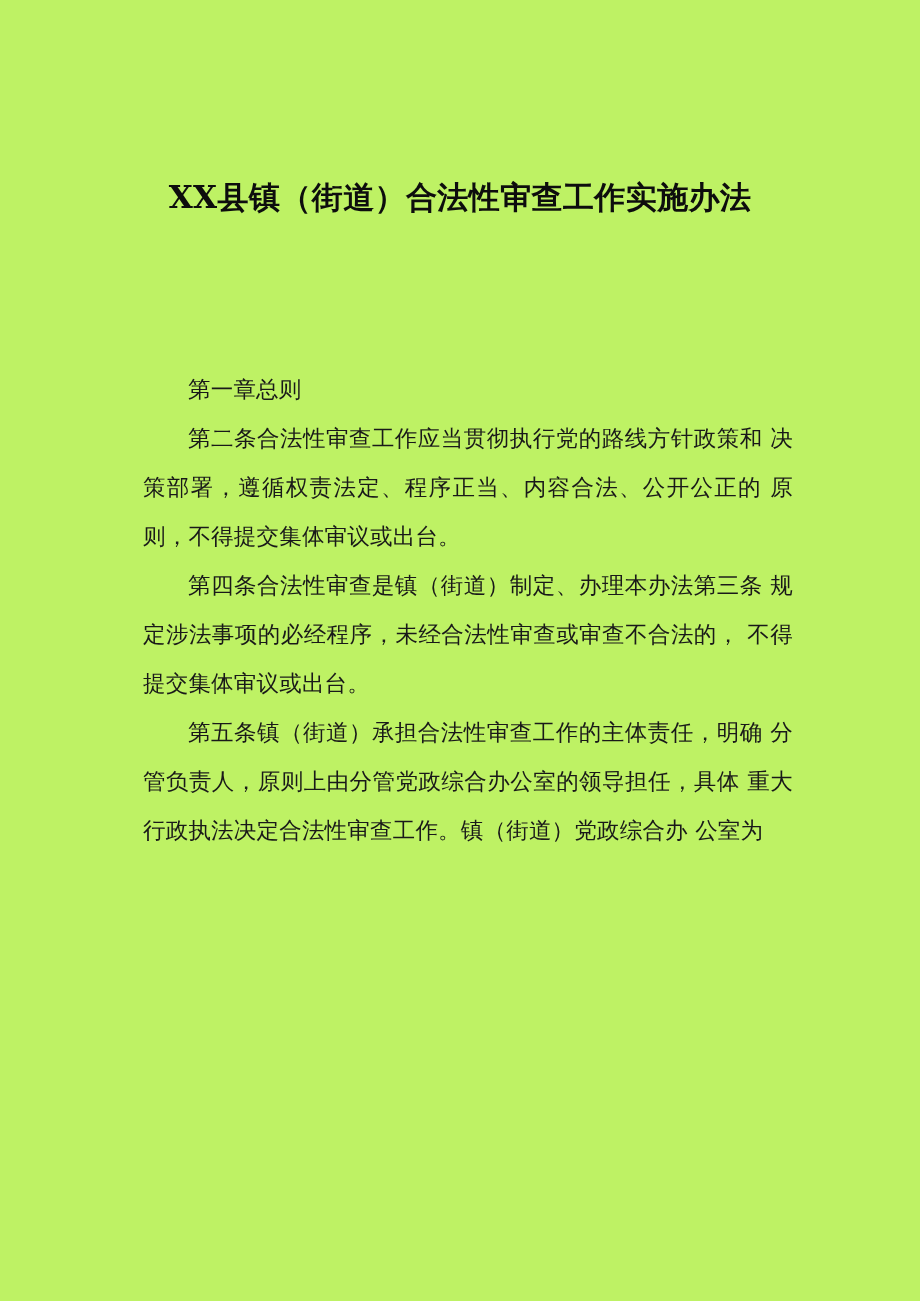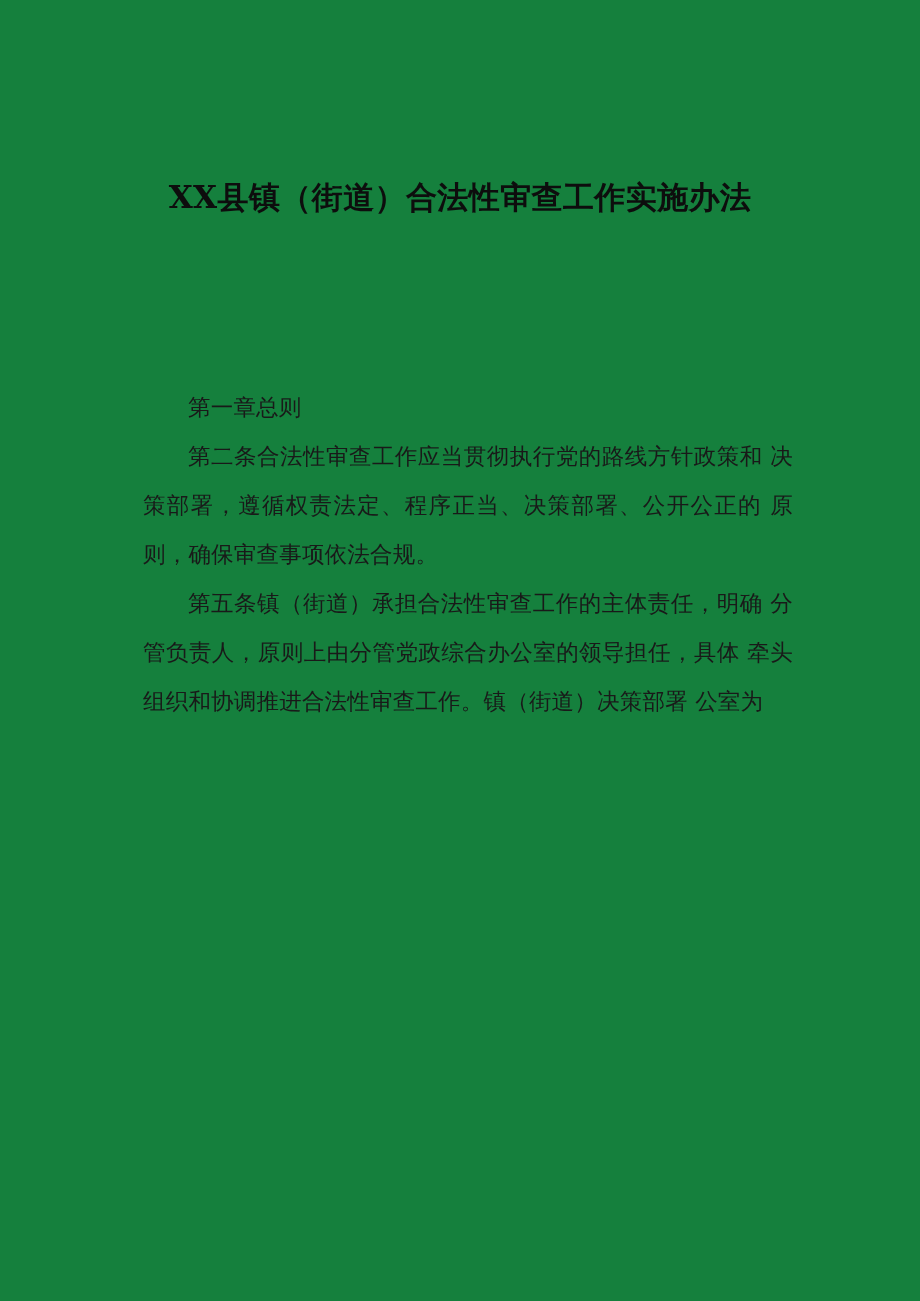--- a/index.html
+++ b/index.html
@@ -6,21 +6,21 @@
   html, body {
     margin: 0;
     padding: 0;
     background: #ffffff;
   }
 
   .page {
     position: relative;
     width: 920px;
     height: 1301px;
-    background: #15803d;
+    background: #bef264;
     overflow: hidden;
     font-family: "DejaVu Serif", "Liberation Serif", serif;
     -webkit-font-smoothing: antialiased;
   }
 
   
   .doc-title {
     position: absolute;
     left: 0;
     top: 175px;
@@ -31,21 +31,21 @@
     font-weight: bold;
     color: #0d0d0d;
     letter-spacing: 0.4px;
     white-space: nowrap;
   }
 
   
   .body-block {
     position: absolute;
     left: 143px;
-    top: 383px;
+    top: 365px;
     width: 650px;
     font-size: 22.5px;
     line-height: 49px;
     color: #191919;
     letter-spacing: 0.2px;
   }
 
   .para {
     margin: 0;
     text-indent: 2em;
@@ -73,21 +73,22 @@
 
 <div class="page">
 
   <div class="doc-title"><span class="title-latin">XX</span><span>县镇（街道）合法性审查工作实施办法</span></div>
 
   <div class="body-block">
 
     <p class="para">第一章总则</p>
 
 
-    <p class="para">第二条合法性审查工作应当贯彻执行党的路线方针政策和 决策部署，遵循权责法定、程序正当、决策部署、公开公正的 原则，确保审查事项依法合规。</p>
+    <p class="para">第二条合法性审查工作应当贯彻执行党的路线方针政策和 决策部署，遵循权责法定、程序正当、内容合法、公开公正的 原则，不得提交集体审议或出台。</p>
 
 
+    <p class="para">第四条合法性审查是镇（街道）制定、办理本办法第三条 规定涉法事项的必经程序，未经合法性审查或审查不合法的， 不得提交集体审议或出台。</p>
 
-    <p class="para">第五条镇（街道）承担合法性审查工作的主体责任，明确 分管负责人，原则上由分管党政综合办公室的领导担任，具体 牵头组织和协调推进合法性审查工作。镇（街道）决策部署 公室为</p>
+    <p class="para">第五条镇（街道）承担合法性审查工作的主体责任，明确 分管负责人，原则上由分管党政综合办公室的领导担任，具体 重大行政执法决定合法性审查工作。镇（街道）党政综合办 公室为</p>
 
   </div>
 
 </div>
 
 </body></html>

